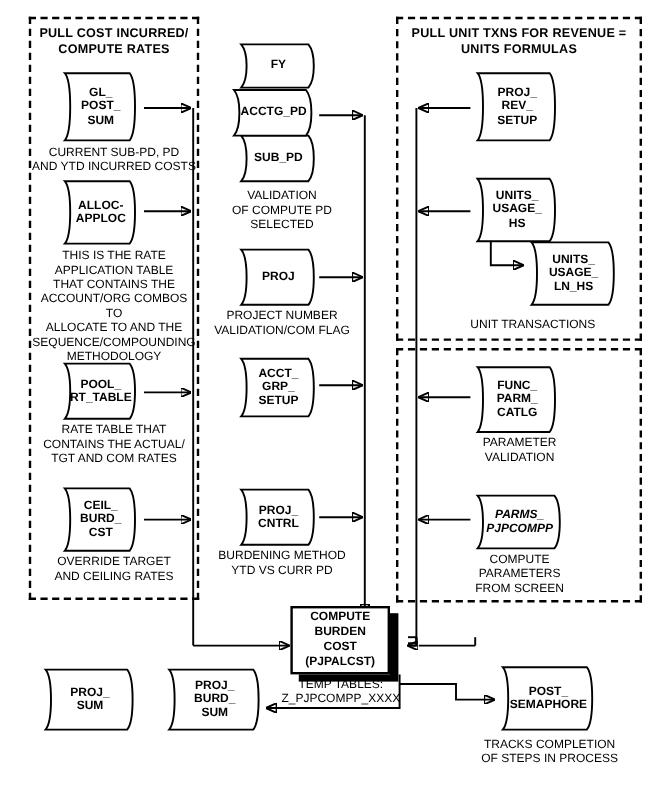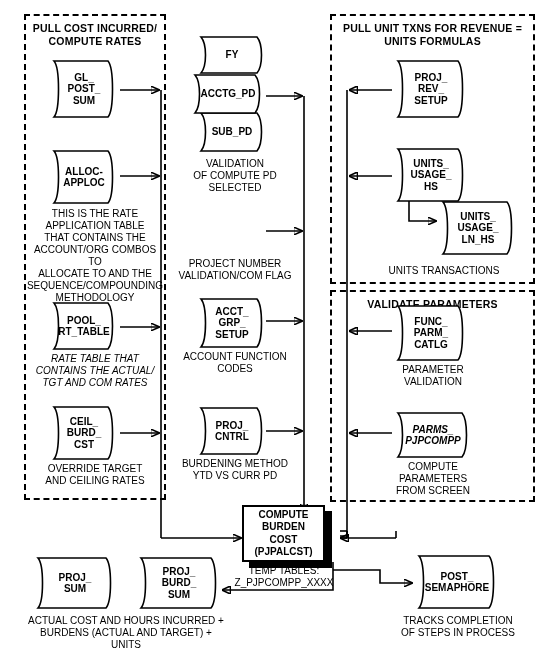--- a/index.html
+++ b/index.html
@@ -26,21 +26,20 @@
 
   <div class="grp" style="left:24px;top:14px;width:142px;height:486px;"></div>
   <div class="grp-title" style="left:26px;top:22px;width:138px;white-space:pre-line;">PULL COST INCURRED/
 COMPUTE RATES</div>
 
   <div class="grp" style="left:330px;top:14px;width:205px;height:270px;"></div>
   <div class="grp-title" style="left:332px;top:22px;width:201px;white-space:pre-line;">PULL UNIT TXNS FOR REVENUE =
 UNITS FORMULAS</div>
 
   <div class="grp" style="left:330px;top:290px;width:205px;height:212px;"></div>
-  <div class="grp-title" style="left:332px;top:298px;width:201px;white-space:pre-line;">VALIDATE PARAMETERS</div>
 
   <svg class="wires">
     <defs>
       <marker id="arrR" markerWidth="9" markerHeight="8" refX="8.5" refY="4" orient="auto" markerUnits="userSpaceOnUse">
         <path d="M0,0 L9,4 L0,8 z" fill="#000" stroke="none"></path>
       </marker>
       <marker id="arrL" markerWidth="9" markerHeight="8" refX="8.5" refY="4" orient="auto" markerUnits="userSpaceOnUse">
         <path d="M0,0 L9,4 L0,8 z" fill="#000" stroke="none"></path>
       </marker>
       <marker id="arrD" markerWidth="9" markerHeight="8" refX="8.5" refY="4" orient="auto" markerUnits="userSpaceOnUse">
@@ -85,20 +84,22 @@
   </svg>
 
   <div class="ds" style="left:48px;top:58px;width:72px;height:62px;">
     <svg width="72" height="62" viewBox="0 0 72 62">
       <path d="M6,3 C12,10 12,52 6,59 L60,59 C66,52 66,10 60,3 Z" fill="#fff" stroke="#000" stroke-width="1.6"></path>
     </svg>
     <div class="lbl" style="white-space:pre-line;">GL_
 POST_
 SUM</div>
   </div>
+  <div class="cap" style="left:26px;top:122px;width:138px;white-space:pre-line;">CURRENT SUB-PD, PD
+AND YTD INCURRED COSTS</div>
 
   <div class="ds" style="left:48px;top:148px;width:72px;height:58px;">
     <svg width="72" height="58" viewBox="0 0 72 58">
       <path d="M6,3 C12,10 12,48 6,55 L60,55 C66,48 66,10 60,3 Z" fill="#fff" stroke="#000" stroke-width="1.6"></path>
     </svg>
     <div class="lbl" style="white-space:pre-line;">ALLOC-
 APPLOC</div>
   </div>
   <div class="cap" style="left:26px;top:208px;width:138px;white-space:pre-line;">THIS IS THE RATE
 APPLICATION TABLE
@@ -108,21 +109,21 @@
 SEQUENCE/COMPOUNDING
 METHODOLOGY</div>
 
   <div class="ds" style="left:48px;top:300px;width:72px;height:52px;">
     <svg width="72" height="52" viewBox="0 0 72 52">
       <path d="M6,3 C12,10 12,42 6,49 L60,49 C66,42 66,10 60,3 Z" fill="#fff" stroke="#000" stroke-width="1.6"></path>
     </svg>
     <div class="lbl" style="white-space:pre-line;">POOL_
 RT_TABLE</div>
   </div>
-  <div class="cap" style="left:26px;top:353px;width:138px;white-space:pre-line;font-style:italic;">RATE TABLE THAT
+  <div class="cap" style="left:26px;top:353px;width:138px;white-space:pre-line;">RATE TABLE THAT
 CONTAINS THE ACTUAL/
 TGT AND COM RATES</div>
 
   <div class="ds" style="left:48px;top:404px;width:72px;height:58px;">
     <svg width="72" height="58" viewBox="0 0 72 58">
       <path d="M6,3 C12,10 12,48 6,55 L60,55 C66,48 66,10 60,3 Z" fill="#fff" stroke="#000" stroke-width="1.6"></path>
     </svg>
     <div class="lbl" style="white-space:pre-line;">CEIL_
 BURD_
 CST</div>
@@ -148,33 +149,37 @@
     <svg width="74" height="44" viewBox="0 0 74 44">
       <path d="M6,3 C12,10 12,34 6,41 L62,41 C68,34 68,10 62,3 Z" fill="#fff" stroke="#000" stroke-width="1.6"></path>
     </svg>
     <div class="lbl" style="white-space:pre-line;">SUB_PD</div>
   </div>
 
   <div class="cap" style="left:180px;top:158px;width:110px;white-space:pre-line;">VALIDATION
 OF COMPUTE PD
 SELECTED</div>
 
+  <div class="ds" style="left:195px;top:205px;width:74px;height:52px;">
+    <svg width="74" height="52" viewBox="0 0 74 52">
+      <path d="M6,3 C12,10 12,42 6,49 L62,49 C68,42 68,10 62,3 Z" fill="#fff" stroke="#000" stroke-width="1.6"></path>
+    </svg>
+    <div class="lbl" style="white-space:pre-line;">PROJ</div>
+  </div>
   <div class="cap" style="left:176px;top:258px;width:118px;white-space:pre-line;">PROJECT NUMBER
 VALIDATION/COM FLAG</div>
 
   <div class="ds" style="left:195px;top:296px;width:74px;height:54px;">
     <svg width="74" height="54" viewBox="0 0 74 54">
       <path d="M6,3 C12,10 12,44 6,51 L62,51 C68,44 68,10 62,3 Z" fill="#fff" stroke="#000" stroke-width="1.6"></path>
     </svg>
     <div class="lbl" style="white-space:pre-line;">ACCT_
 GRP_
 SETUP</div>
   </div>
-  <div class="cap" style="left:176px;top:351px;width:118px;white-space:pre-line;">ACCOUNT FUNCTION
-CODES</div>
 
   <div class="ds" style="left:195px;top:405px;width:74px;height:52px;">
     <svg width="74" height="52" viewBox="0 0 74 52">
       <path d="M6,3 C12,10 12,42 6,49 L62,49 C68,42 68,10 62,3 Z" fill="#fff" stroke="#000" stroke-width="1.6"></path>
     </svg>
     <div class="lbl" style="white-space:pre-line;">PROJ_
 CNTRL</div>
   </div>
   <div class="cap" style="left:176px;top:458px;width:118px;white-space:pre-line;">BURDENING METHOD
 YTD VS CURR PD</div>
@@ -198,21 +203,21 @@
   </div>
 
   <div class="ds" style="left:437px;top:199px;width:82px;height:58px;z-index:3;">
     <svg width="82" height="58" viewBox="0 0 82 58">
       <path d="M6,3 C12,10 12,48 6,55 L70,55 C76,48 76,10 70,3 Z" fill="#fff" stroke="#000" stroke-width="1.6"></path>
     </svg>
     <div class="lbl" style="white-space:pre-line;">UNITS_
 USAGE_
 LN_HS</div>
   </div>
-  <div class="cap" style="left:368px;top:265px;width:152px;white-space:pre-line;">UNITS TRANSACTIONS</div>
+  <div class="cap" style="left:368px;top:265px;width:152px;white-space:pre-line;">UNIT TRANSACTIONS</div>
 
   <div class="ds" style="left:392px;top:303px;width:78px;height:60px;">
     <svg width="78" height="60" viewBox="0 0 78 60">
       <path d="M6,3 C12,10 12,50 6,57 L66,57 C72,50 72,10 66,3 Z" fill="#fff" stroke="#000" stroke-width="1.6"></path>
     </svg>
     <div class="lbl" style="white-space:pre-line;">FUNC_
 PARM_
 CATLG</div>
   </div>
   <div class="cap" style="left:368px;top:364px;width:130px;white-space:pre-line;">PARAMETER
@@ -246,23 +251,20 @@
   </div>
 
   <div class="ds" style="left:135px;top:555px;width:88px;height:56px;">
     <svg width="88" height="56" viewBox="0 0 88 56">
       <path d="M6,3 C12,10 12,46 6,53 L76,53 C82,46 82,10 76,3 Z" fill="#fff" stroke="#000" stroke-width="1.6"></path>
     </svg>
     <div class="lbl" style="white-space:pre-line;">PROJ_
 BURD_
 SUM</div>
   </div>
-  <div class="cap" style="left:12px;top:615px;width:228px;white-space:pre-line;">ACTUAL COST AND HOURS INCURRED +
-BURDENS (ACTUAL AND TARGET) +
-UNITS</div>
 
   <div class="ds" style="left:413px;top:553px;width:88px;height:58px;">
     <svg width="88" height="58" viewBox="0 0 88 58">
       <path d="M6,3 C12,10 12,48 6,55 L76,55 C82,48 82,10 76,3 Z" fill="#fff" stroke="#000" stroke-width="1.6"></path>
     </svg>
     <div class="lbl" style="white-space:pre-line;">POST_
 SEMAPHORE</div>
   </div>
   <div class="cap" style="left:382px;top:615px;width:152px;white-space:pre-line;">TRACKS COMPLETION
 OF STEPS IN PROCESS</div>

